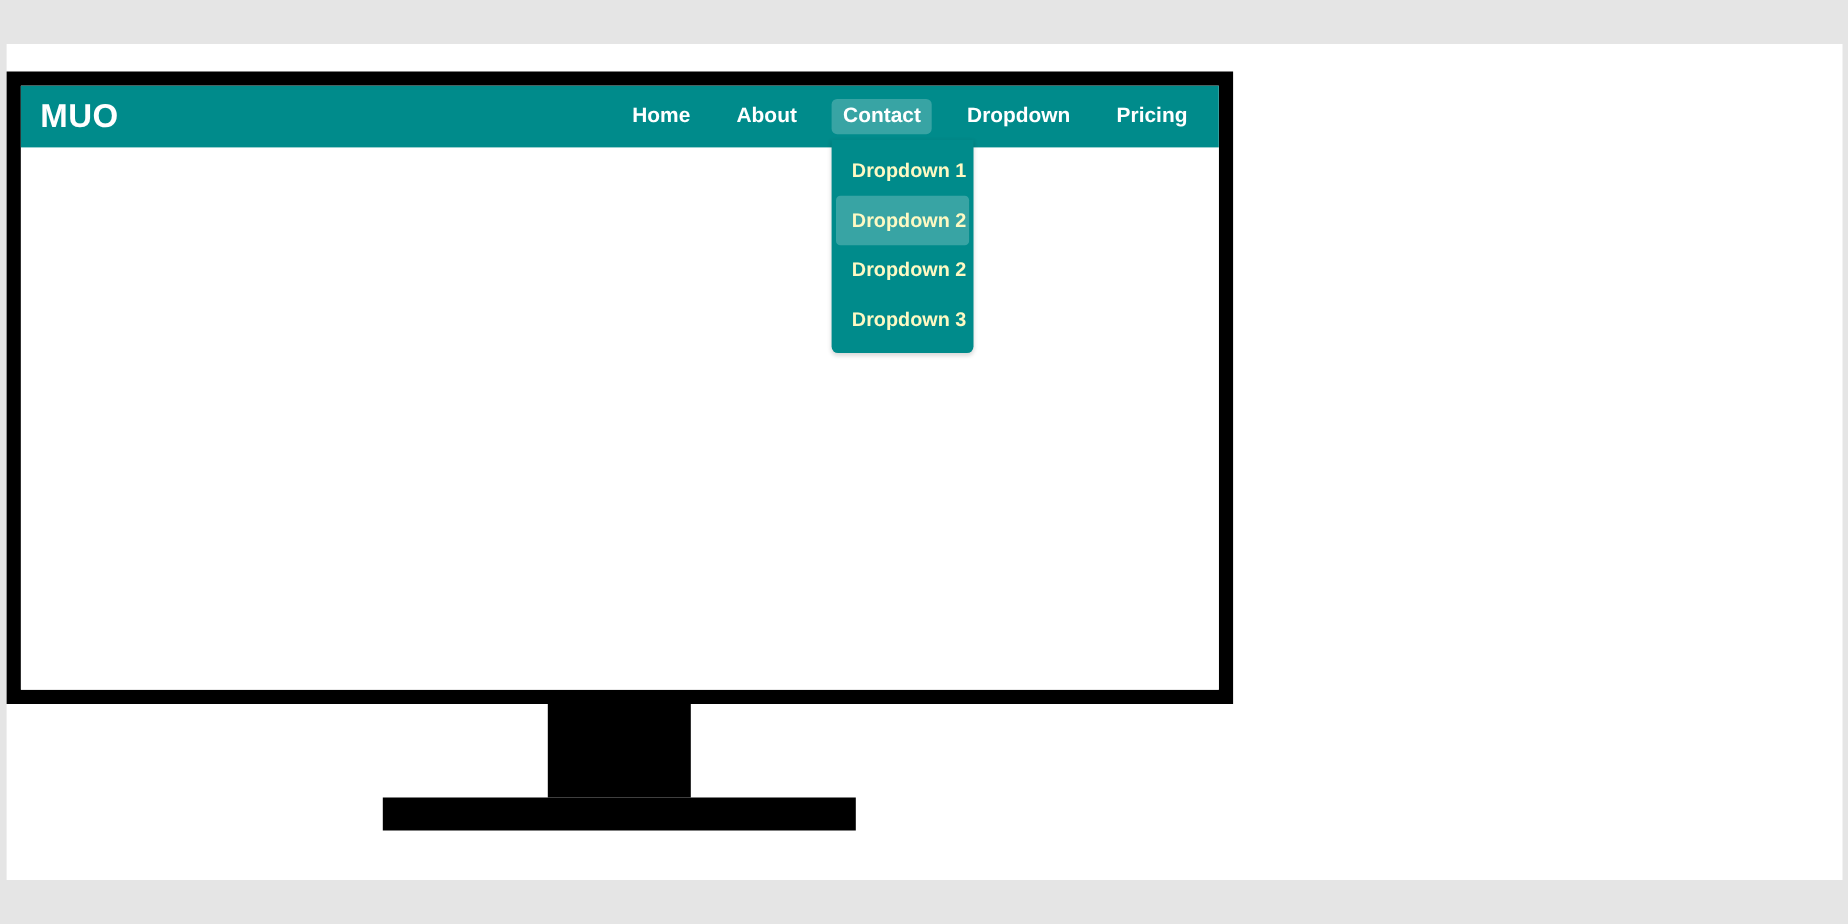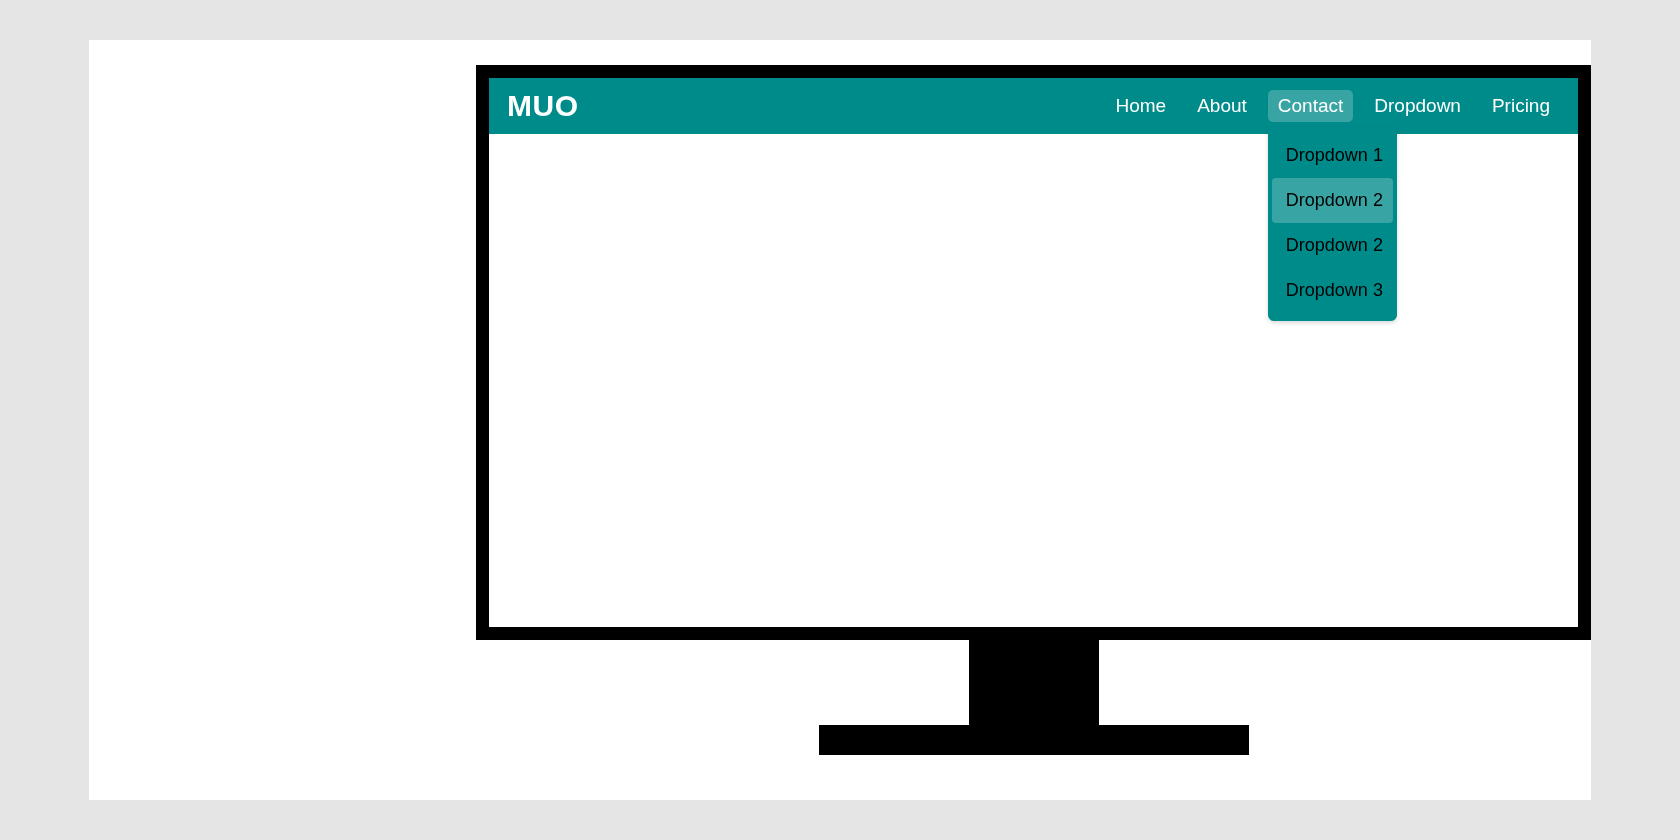--- a/index.html
+++ b/index.html
@@ -5,27 +5,27 @@
   * { box-sizing: border-box; margin: 0; padding: 0; }
   html, body { width: 1680px; height: 840px; }
   body {
     background: #e5e5e5;
     display: flex;
     align-items: center;
     justify-content: center;
     font-family: "Comic Sans MS", "Comic Sans", cursive, sans-serif;
   }
   .frame {
-    width: 1502px;
+    width: 1669px;
     height: 760px;
     background: #ffffff;
     position: relative;
     display: flex;
     align-items: flex-start;
-    justify-content: flex-end;
+    justify-content: flex-start;
     padding-top: 25px;
   }
   .monitor {
     width: 1115px;
     position: relative;
   }
   .bezel {
     width: 1115px;
     height: 575px;
     background: #ffffff;
@@ -60,23 +60,24 @@
     color: #ffffff;
   }
   .brand {
     font-size: 30px;
     font-weight: bold;
     letter-spacing: 0.5px;
   }
   .nav-list {
     display: flex;
     align-items: center;
-    gap: 11px;
+    gap: 22px;
     list-style: none;
     font-size: 19px;
+    font-weight: bold;
   }
   .nav-item {
     position: relative;
     padding: 5px 10px;
     border-radius: 5px;
     cursor: pointer;
     white-space: nowrap;
   }
   .nav-item.active {
     background: rgba(255,255,255,0.22);
@@ -86,21 +87,21 @@
     top: 100%;
     left: 0;
     margin-top: 5px;
     width: 129px;
     background: #008B8B;
     border-radius: 0 0 6px 6px;
     padding: 6px 0 8px 0;
     box-shadow: 0 2px 4px rgba(0,0,0,0.15);
   }
   .dropdown-item {
-    color: #000000;
+    color: #fef9c3;
     font-size: 18px;
     padding: 12px 18px;
     cursor: pointer;
     white-space: nowrap;
   }
   .dropdown-item.hovered {
     background: rgba(255,255,255,0.22);
     border-radius: 4px;
     margin: 0 4px;
     padding: 12px 14px;

